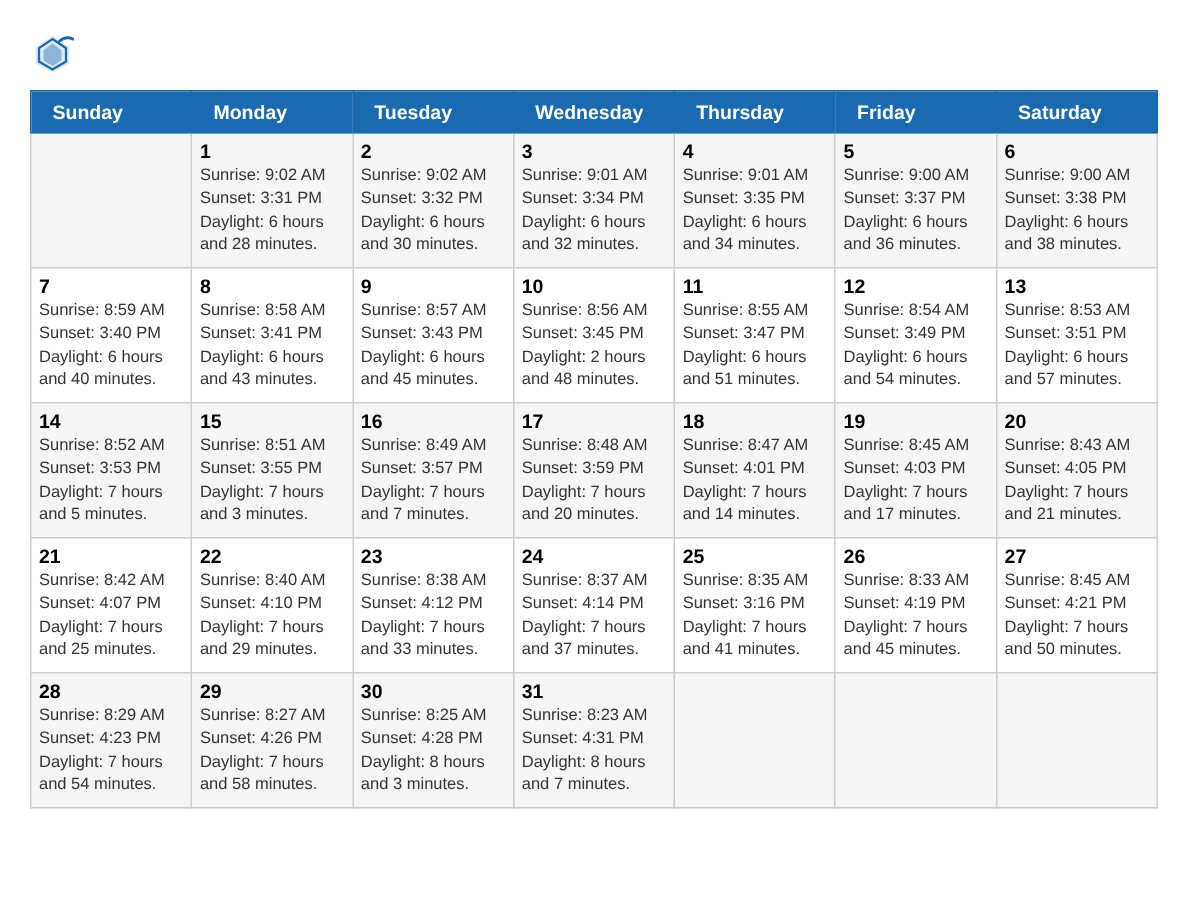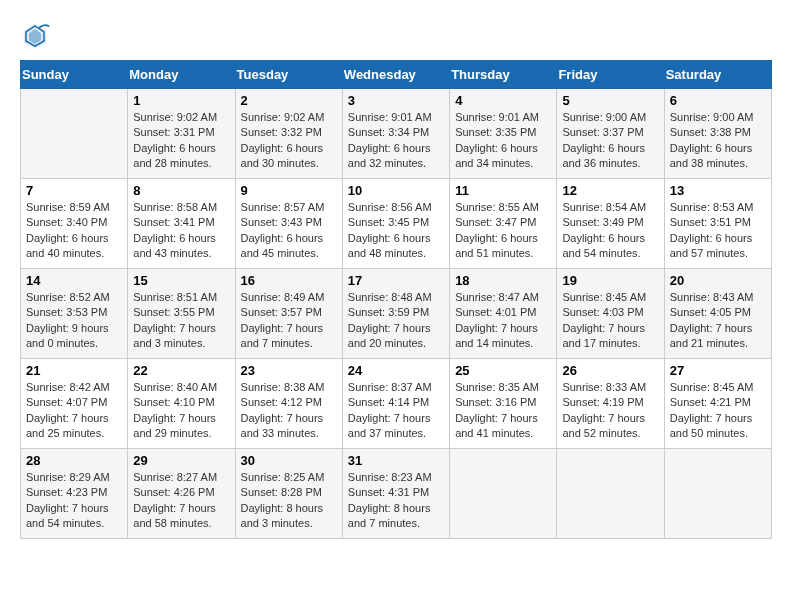--- a/index.html
+++ b/index.html
@@ -47,21 +47,21 @@
       color: #555;
     }
     table {
       width: 100%;
       border-collapse: collapse;
       font-size: 11px;
     }
     thead tr th {
       background-color: #1a6ab1;
       color: #fff;
-      padding: 6px 1px;
+      padding: 6px 14px;
       text-align: left;
       font-size: 13px;
       font-weight: bold;
       border: 1px solid #1a6ab1;
     }
     tbody tr td {
       border: 1px solid #ccc;
       vertical-align: top;
       padding: 4px 5px;
       width: calc(100% / 7);
@@ -195,21 +195,21 @@
             <div>Sunrise: 8:57 AM</div>
             <div>Sunset: 3:43 PM</div>
             <div>Daylight: 6 hours and 45 minutes.</div>
           </div>
         </td>
         <td>
           <span class="day-number">10</span>
           <div class="day-info">
             <div>Sunrise: 8:56 AM</div>
             <div>Sunset: 3:45 PM</div>
-            <div>Daylight: 6 hours and 48 minutes.</div>
+            <div>Daylight: 2 hours and 48 minutes.</div>
           </div>
         </td>
         <td>
           <span class="day-number">11</span>
           <div class="day-info">
             <div>Sunrise: 8:55 AM</div>
             <div>Sunset: 3:47 PM</div>
             <div>Daylight: 6 hours and 51 minutes.</div>
           </div>
         </td>
@@ -229,21 +229,21 @@
             <div>Daylight: 6 hours and 57 minutes.</div>
           </div>
         </td>
       </tr>
       <tr>
         <td>
           <span class="day-number">14</span>
           <div class="day-info">
             <div>Sunrise: 8:52 AM</div>
             <div>Sunset: 3:53 PM</div>
-            <div>Daylight: 9 hours and 0 minutes.</div>
+            <div>Daylight: 7 hours and 5 minutes.</div>
           </div>
         </td>
         <td>
           <span class="day-number">15</span>
           <div class="day-info">
             <div>Sunrise: 8:51 AM</div>
             <div>Sunset: 3:55 PM</div>
             <div>Daylight: 7 hours and 3 minutes.</div>
           </div>
         </td>
@@ -327,21 +327,21 @@
             <div>Sunrise: 8:35 AM</div>
             <div>Sunset: 3:16 PM</div>
             <div>Daylight: 7 hours and 41 minutes.</div>
           </div>
         </td>
         <td>
           <span class="day-number">26</span>
           <div class="day-info">
             <div>Sunrise: 8:33 AM</div>
             <div>Sunset: 4:19 PM</div>
-            <div>Daylight: 7 hours and 52 minutes.</div>
+            <div>Daylight: 7 hours and 45 minutes.</div>
           </div>
         </td>
         <td>
           <span class="day-number">27</span>
           <div class="day-info">
             <div>Sunrise: 8:45 AM</div>
             <div>Sunset: 4:21 PM</div>
             <div>Daylight: 7 hours and 50 minutes.</div>
           </div>
         </td>
@@ -360,21 +360,21 @@
           <div class="day-info">
             <div>Sunrise: 8:27 AM</div>
             <div>Sunset: 4:26 PM</div>
             <div>Daylight: 7 hours and 58 minutes.</div>
           </div>
         </td>
         <td>
           <span class="day-number">30</span>
           <div class="day-info">
             <div>Sunrise: 8:25 AM</div>
-            <div>Sunset: 8:28 PM</div>
+            <div>Sunset: 4:28 PM</div>
             <div>Daylight: 8 hours and 3 minutes.</div>
           </div>
         </td>
         <td>
           <span class="day-number">31</span>
           <div class="day-info">
             <div>Sunrise: 8:23 AM</div>
             <div>Sunset: 4:31 PM</div>
             <div>Daylight: 8 hours and 7 minutes.</div>
           </div>

